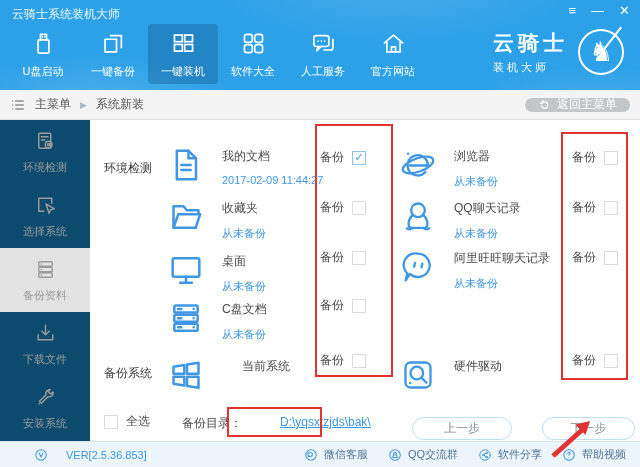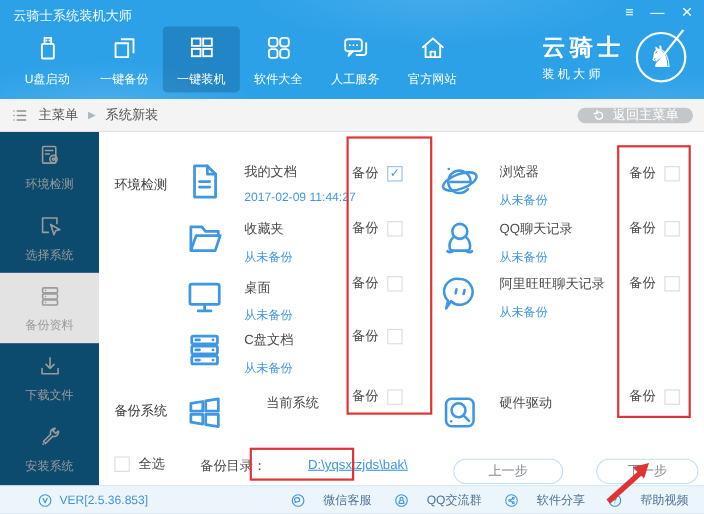--- a/index.html
+++ b/index.html
@@ -66,24 +66,24 @@
   .cbox.checked::after { content:"✓"; }
 
   .dir-label { position:absolute; font-size:12px; color:#4a4a4a; }
   .dir-link  { position:absolute; font-size:12px; color:#3b97e3; text-decoration:underline; cursor:pointer;margin-left:40px; }
   .pill { position:absolute; height:23px; border:1px solid #bfe0f2; border-radius:12px; background:#fff;
           color:#82898f; font-size:12px; display:flex; align-items:center; justify-content:center; cursor:pointer; }
 
   
   .footer { height:26px; background:#edf5fc; border-top:1px solid #d8e7f4; display:flex;
             align-items:center; padding:0 14px; font-size:11px; }
-  .ver { display:flex; align-items:center; gap:6px; color:#3f95e0; margin-left:20px; }
+  .ver { display:flex; align-items:center; gap:18px; color:#3f95e0; margin-left:20px; }
   .ver svg { width:14px; height:14px; }
   .flinks { margin-left:auto; display:flex; gap:20px; }
-  .flink { display:flex; align-items:center; gap:16px; color:#4f7396; cursor:pointer; }
+  .flink { display:flex; align-items:center; gap:6px; color:#4f7396; cursor:pointer; }
   .flink svg { width:14px; height:14px; color:#3f95e0; }
 
   
   .annot { position:absolute; border:2px solid #e03333; z-index:9; pointer-events:none; }
   #annot-arrow { position:absolute; left:0; top:0; z-index:10; pointer-events:none; }
 </style>
 </head>
 <body>
 
 <div id="app">

